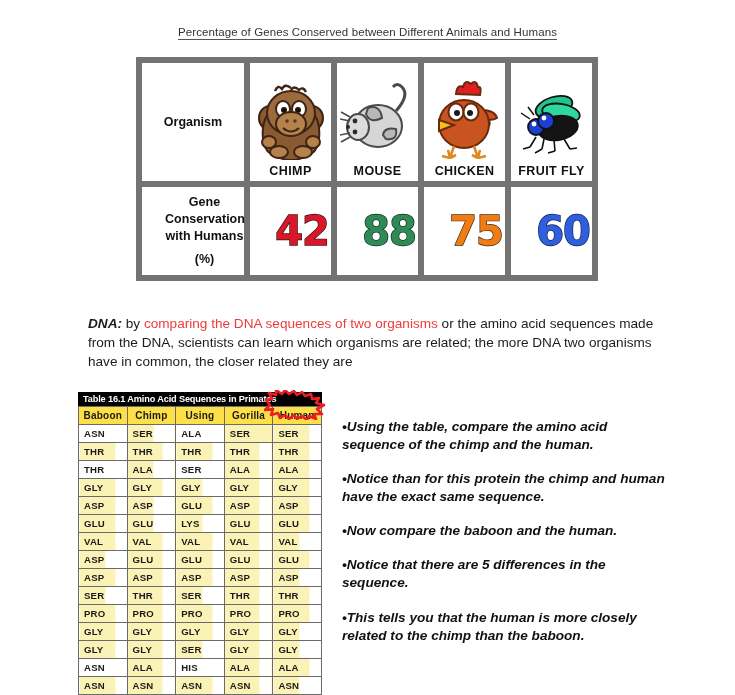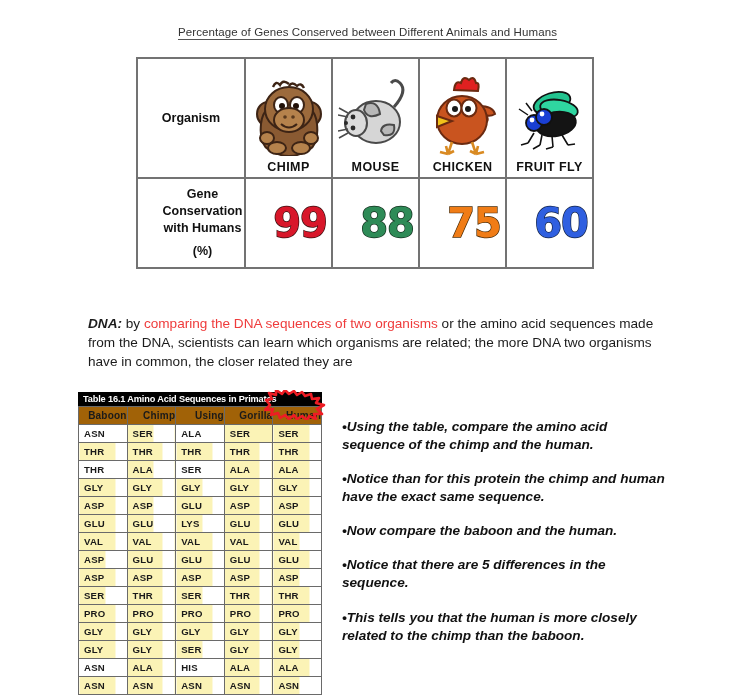--- a/index.html
+++ b/index.html
@@ -36,21 +36,21 @@
   
   .cons-table {
     position: absolute;
     left: 136px;
     top: 57px;
     width: 456px;
     border-collapse: collapse;
     table-layout: fixed;
   }
   .cons-table td {
-    border: 2px solid #737373;
+    border: 6px solid #737373;
     text-align: center;
     vertical-align: middle;
     padding: 0;
   }
   .col-label { width: 108px; }
   .col-animal { width: 87px; }
 
   .row-organism td { height: 118px; }
   .row-value td { height: 88px; padding-left: 23px; }
 
@@ -138,24 +138,24 @@
     border: 1px solid #6a6a6a;
     font-size: 9.6px;
     font-weight: bold;
     color: #1a1a1a;
     height: 17px;
     padding: 0 0 0 5px;
     text-align: left;
     letter-spacing: 0.2px;
   }
   .aa-table th {
-    text-align: right;
+    text-align: center;
     padding: 0;
     font-size: 10px;
-    background: #a16207;
+    background: #fde047;
   }
   .hl {
     background: linear-gradient(to right, #fbf3b6 0%, #fbf3b6 74%, #ffffff 74%, #ffffff 100%);
   }
   .hl-full { background: #fbf3b6; }
   .hl-part { background: linear-gradient(to right, #fbf3b6 0%, #fbf3b6 55%, #ffffff 55%, #ffffff 100%); }
   .hl-none { background: #ffffff; }
 
   .human-circle {
     position: absolute;
@@ -293,21 +293,21 @@
         </div>
       </td>
     </tr>
 
     <tr class="row-value">
       <td class="label-cell">
         <span>Gene Conservation with Humans</span>
         <span class="pct">(%)</span>
       </td>
       <td>
-        <span class="big-num num-chimp">99</span>
+        <span class="big-num num-chimp">42</span>
       </td>
       <td>
         <span class="big-num num-mouse">88</span>
       </td>
       <td>
         <span class="big-num num-chicken">75</span>
       </td>
       <td>
         <span class="big-num num-fly">60</span>
       </td>

